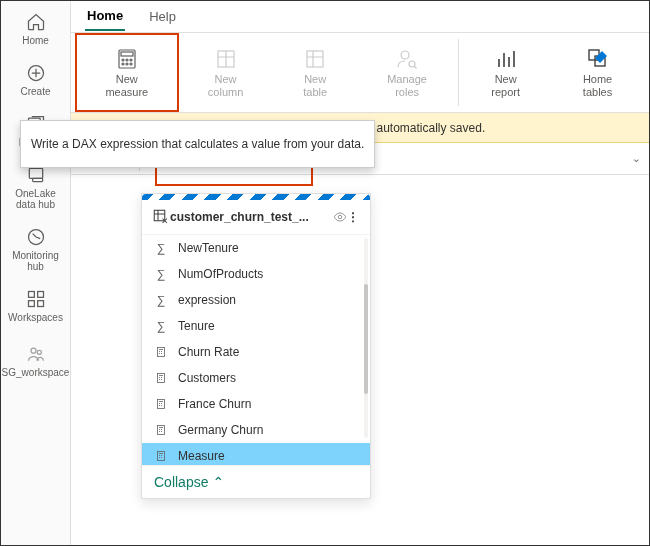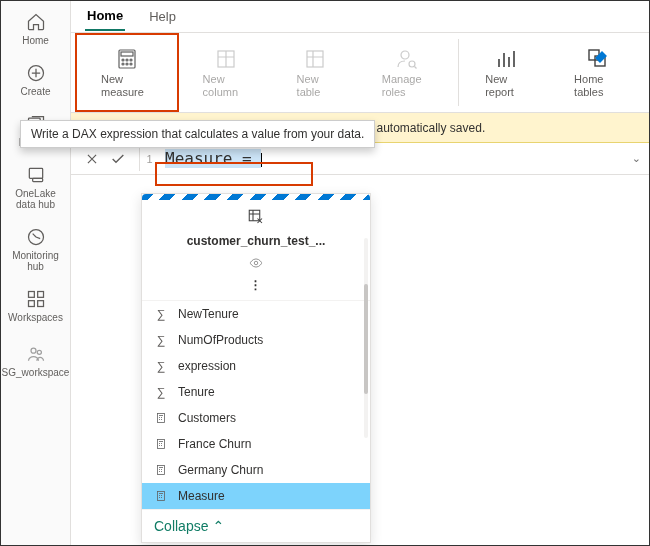--- a/index.html
+++ b/index.html
@@ -11,40 +11,40 @@
   .navitem .navicon { width: 22px; height: 22px; display:flex; align-items:center; justify-content:center; }
   .navitem.last { margin-top: 4px; }
   
   .main { flex: 1; display: flex; flex-direction: column; position: relative; }
   
   .tabrow { display: flex; align-items: center; height: 32px; border-bottom: 1px solid #e1dfdd; padding-left: 14px; gap: 22px; font-size: 13px; }
   .tab { padding: 6px 2px; cursor: pointer; color: #605e5c; }
   .tab.active { color: #000; border-bottom: 2px solid #117865; font-weight: 600; }
   
   .ribbon { display: flex; height: 80px; border-bottom: 1px solid #e1dfdd; padding: 0 4px; }
-  .rbtn { display: flex; flex-direction: column; align-items: center; justify-content: center; gap: 2px; padding: 4px 24px; font-size: 11px; color: #605e5c; cursor: pointer; min-width: 52px; line-height: 1.1; }
+  .rbtn { display: flex; flex-direction: column; align-items: center; justify-content: center; gap: 2px; padding: 4px 24px; font-size: 11px; color: #605e5c; cursor: pointer; min-width: 52px; text-align: center; line-height: 1.1; }
   .rbtn .ricon { width: 24px; height: 24px; display:flex; align-items:center; justify-content:center; color:#808080;}
   .rbtn.highlight { border: 2px solid #d83b01; }
   .divider { width: 1px; background: #e1dfdd; margin: 6px 2px; }
   
   .notice { background: #fff4ce; border-bottom: 1px solid #e8d470; padding: 6px 14px; display: flex; align-items: center; gap: 8px; font-size: 12px; color: #323130; }
   
   .formulabar { display: flex; align-items: center; height: 32px; border-bottom: 1px solid #e1dfdd; background: #fff; }
   .fbtns { display: flex; align-items: center; gap: 8px; padding: 0 12px; }
   .fx { width: 18px; height: 18px; display:flex; align-items:center; justify-content:center; color:#605e5c; cursor:pointer;}
   .lnnum { width: 20px; text-align: center; color: #a19f9d; font-size: 11px; border-left: 1px solid #e1dfdd; padding: 6px 4px; }
   .formulainput { flex: 1; padding: 4px 6px; font-family: Consolas, monospace; font-size: 16px; position: relative; }
   .formulahl { border: 2px solid #d83b01; position: absolute; left: 155px; top: 162px; width: 158px; height: 24px; pointer-events: none; }
   
-  .tooltip { position: absolute; left: 20px; top: 120px; background: #fff; border: 1px solid #ccc; box-shadow: 0 4px 8px rgba(0,0,0,0.2); padding: 6px 10px; font-size: 12px; z-index: 50; }
+  .tooltip { position: absolute; left: 20px; top: 120px; background: #fff; border: 1px solid #ccc; box-shadow: 0 4px 8px rgba(0,0,0,0.2); padding: 16px 10px; font-size: 12px; z-index: 50; }
   
   .cardarea { flex:1; position: relative; background: #fff; }
   .datapanel { position: absolute; left: 70px; top: 18px; width: 230px; background: #fff; border: 1px solid #e1dfdd; box-shadow: 0 4px 12px rgba(0,0,0,0.12); }
   .dp-top { height: 6px; background: repeating-linear-gradient(135deg,#0078d4 0 8px,#fff 8px 16px); border-top-left-radius:4px; border-top-right-radius:4px;}
-  .dp-header { display: flex; align-items: center; padding: 8px 10px; gap: 8px; border-bottom: 1px solid #f3f2f1; font-weight: 600; font-size: 12px; flex-direction: column; }
+  .dp-header { display: flex; align-items: center; padding: 8px 10px; border-bottom: 1px solid #f3f2f1; font-weight: 600; font-size: 12px; }
   .dp-header .title { flex:1; overflow:hidden; text-overflow:ellipsis; white-space:nowrap;}
   .dp-list { max-height: 230px; overflow-y: auto; }
   .dp-item { display: flex; align-items: center; gap: 10px; padding: 6px 12px; font-size: 12px; color: #323130; cursor: pointer;}
   .dp-item.sel { background: #7dd3fc; }
   .dp-icon { width: 14px; height: 14px; display:flex; align-items:center; justify-content:center; color:#605e5c; font-size:12px;}
   .dp-footer { padding: 8px 12px; border-top: 1px solid #f3f2f1; color: #107c65; font-size: 14px; cursor: pointer; display:flex; align-items:center; gap:4px;}
   .dp-scrolltrack { position:absolute; right:2px; top:44px; width:4px; height:200px; background:#f3f2f1; border-radius:2px;}
   .dp-scrollthumb { position:absolute; right:2px; top:90px; width:4px; height:110px; background:#c8c6c4; border-radius:2px;}
   .eye { width:14px;height:14px;}
   .dots { letter-spacing:1px; font-weight:bold; cursor:pointer;}
@@ -265,20 +265,29 @@
               <span class="dp-icon">∑</span>
               <span>Tenure</span>
             </div>
           <div class="dp-item">
               <span class="dp-icon">
                 <svg viewBox="0 0 24 24" width="12" height="12" fill="none" stroke="#606060" stroke-width="1.6">
                   <rect x="5" y="3" width="14" height="18"></rect>
                   <path d="M8 7h8M8 11h2M12 11h2M8 15h2M12 15h2"></path>
                 </svg>
               </span>
+              <span>Churn Rate</span>
+            </div>
+          <div class="dp-item">
+              <span class="dp-icon">
+                <svg viewBox="0 0 24 24" width="12" height="12" fill="none" stroke="#606060" stroke-width="1.6">
+                  <rect x="5" y="3" width="14" height="18"></rect>
+                  <path d="M8 7h8M8 11h2M12 11h2M8 15h2M12 15h2"></path>
+                </svg>
+              </span>
               <span>Customers</span>
             </div>
           <div class="dp-item">
               <span class="dp-icon">
                 <svg viewBox="0 0 24 24" width="12" height="12" fill="none" stroke="#606060" stroke-width="1.6">
                   <rect x="5" y="3" width="14" height="18"></rect>
                   <path d="M8 7h8M8 11h2M12 11h2M8 15h2M12 15h2"></path>
                 </svg>
               </span>
               <span>France Churn</span>

